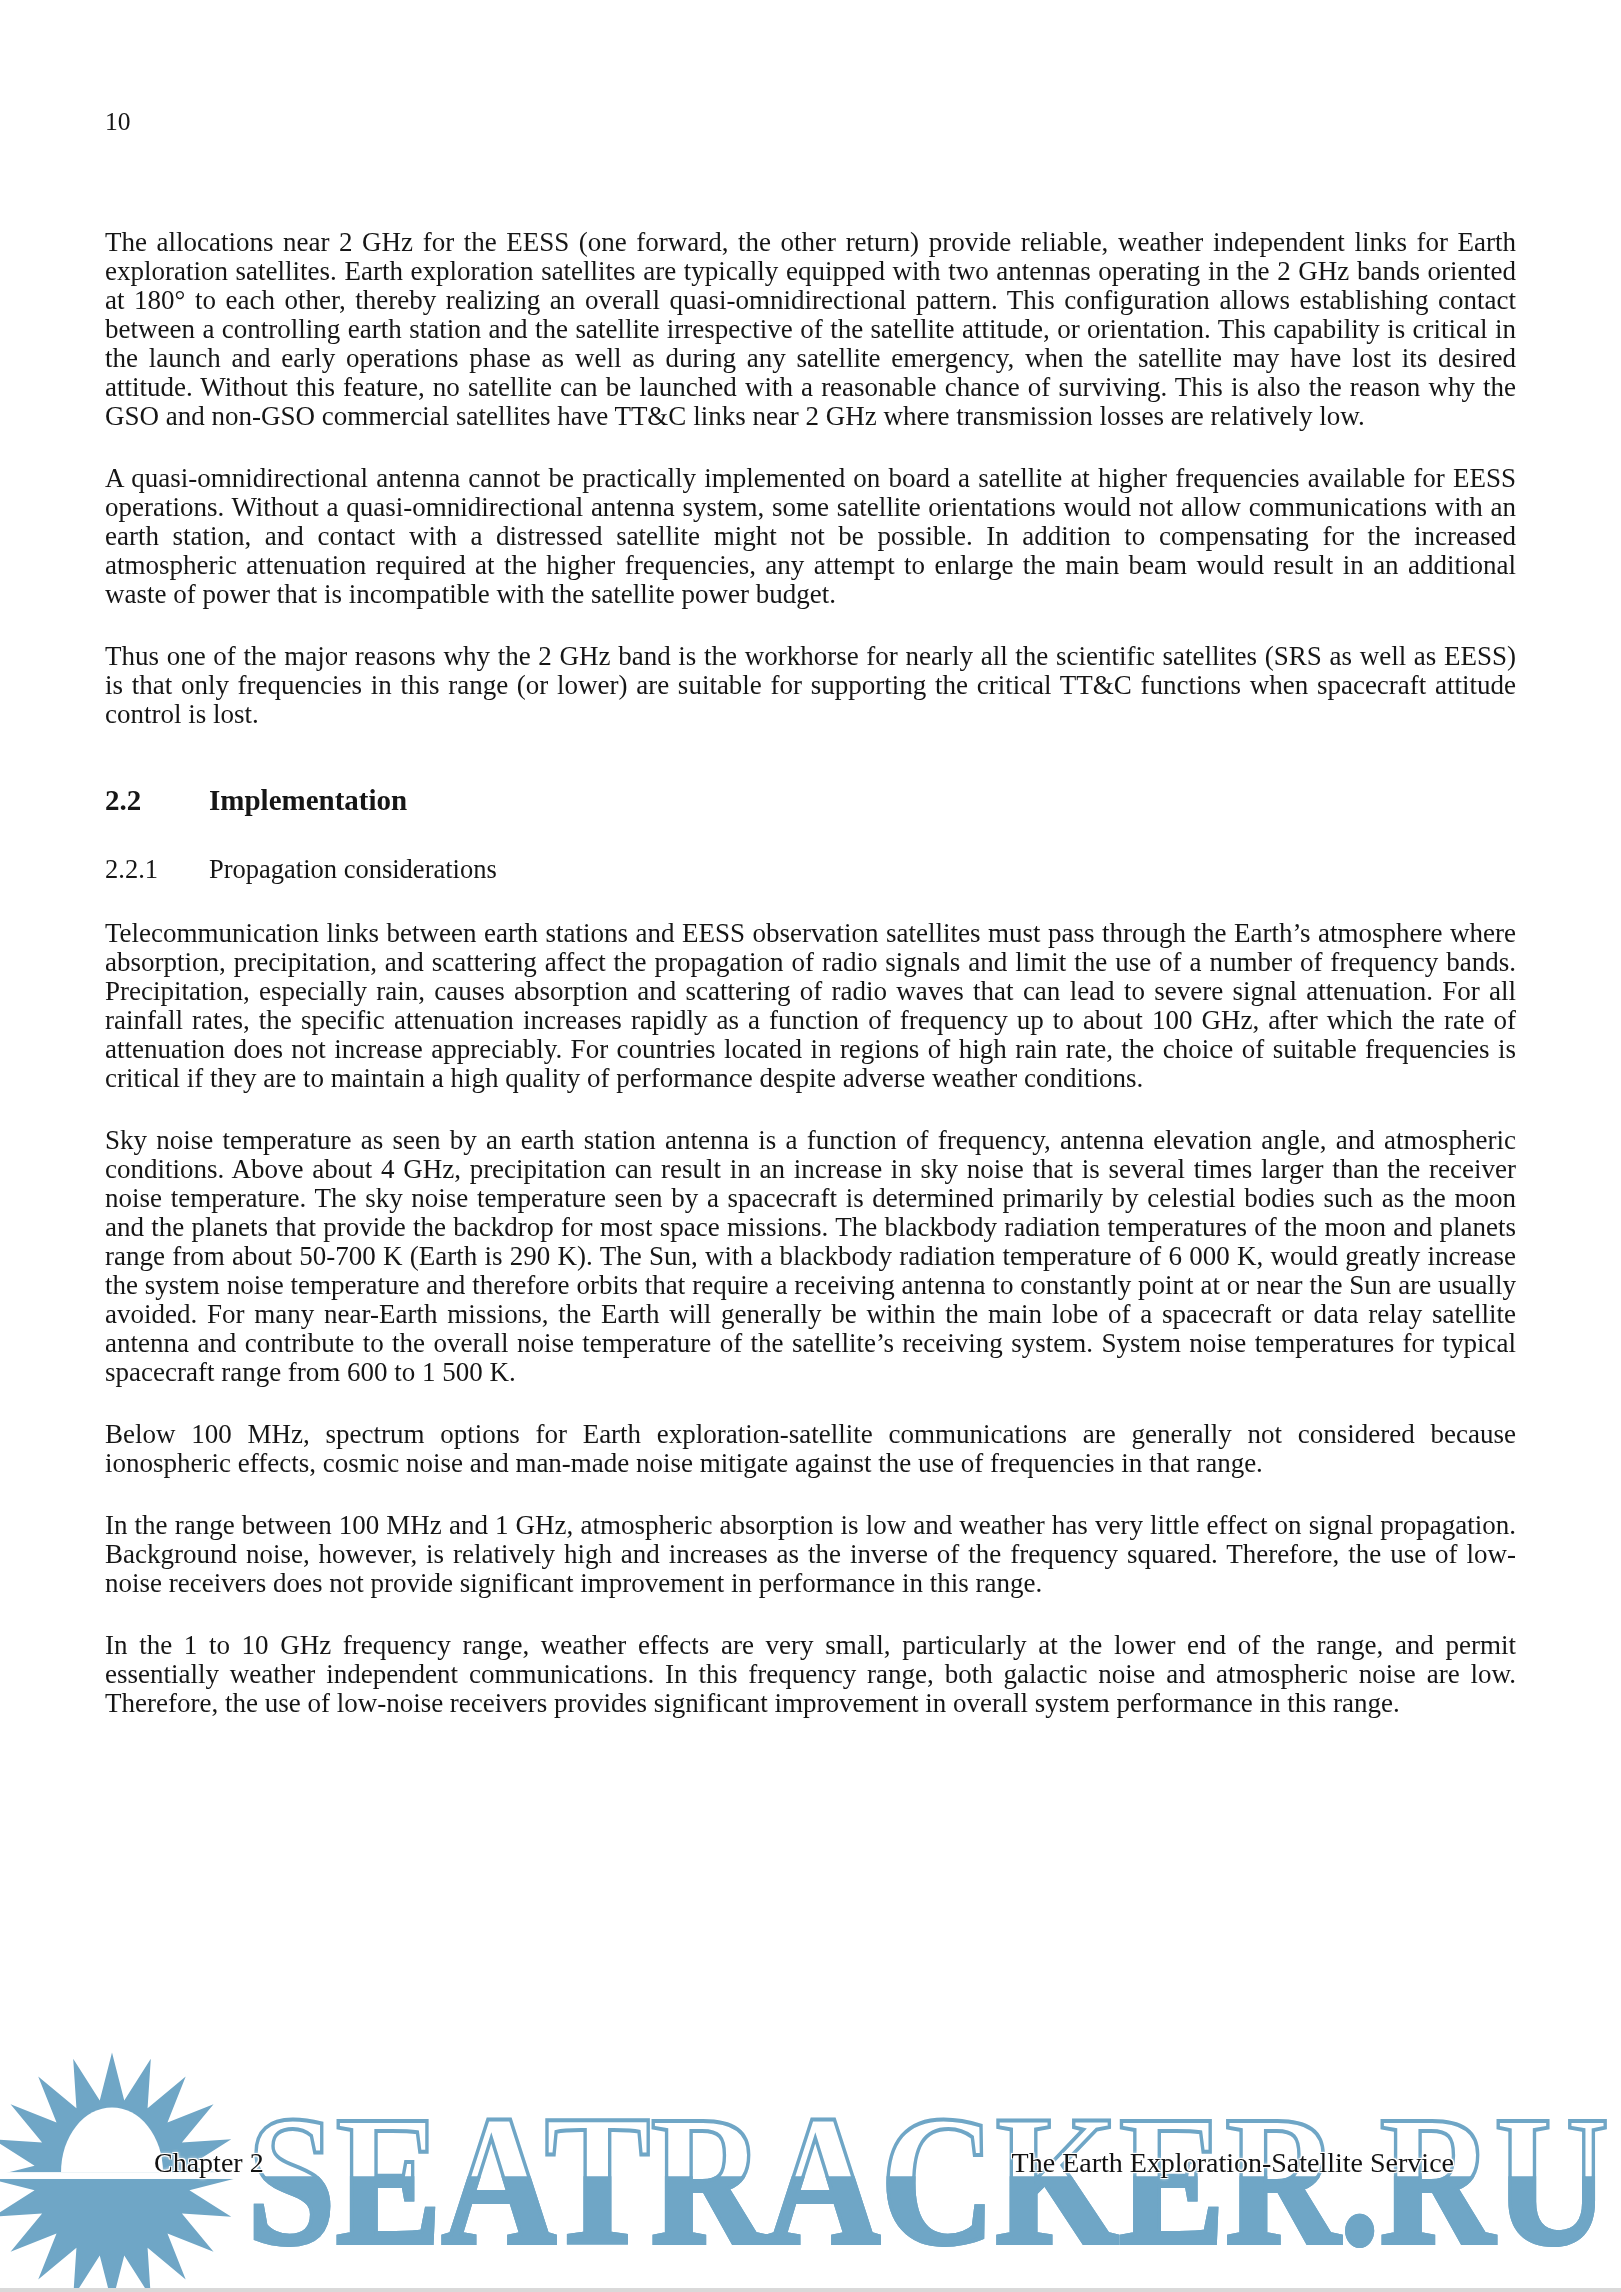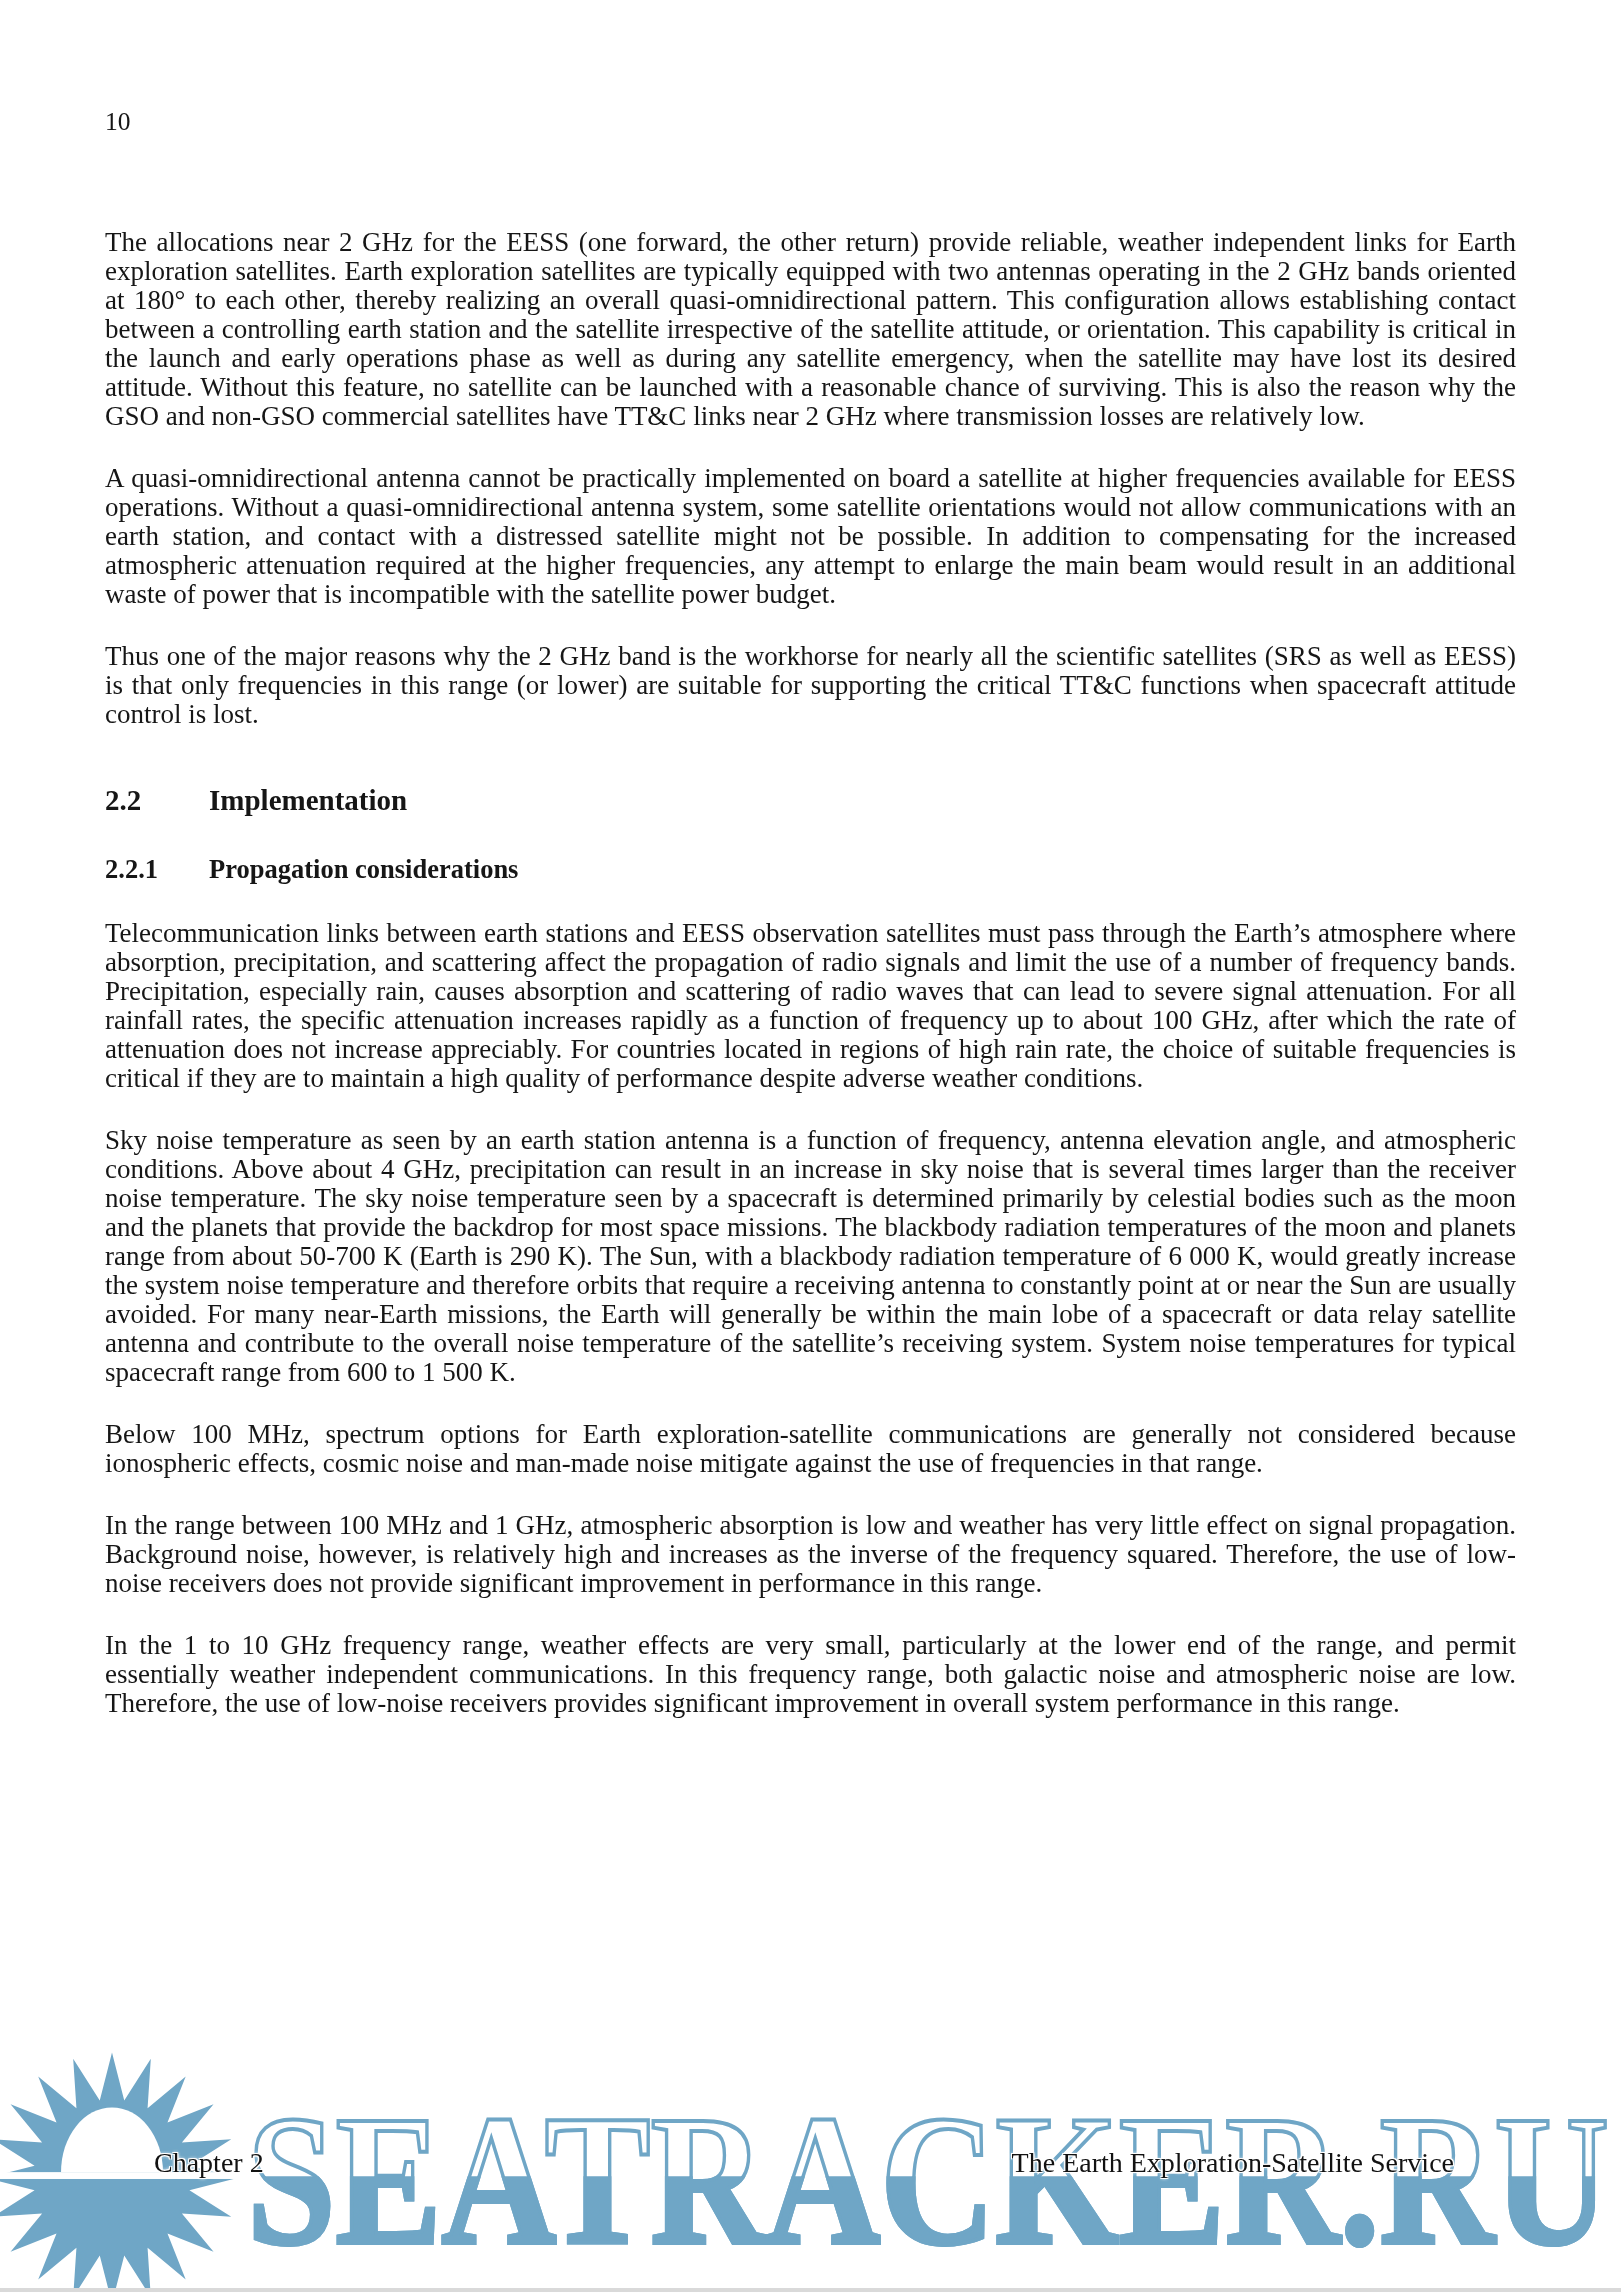--- a/index.html
+++ b/index.html
@@ -32,21 +32,21 @@
     margin: 0 0 33px 0;
   }
   .h-major {
     font-size: 29px;
     font-weight: bold;
     margin: 55px 0 37px 0;
     line-height: 33px;
   }
   .h-minor {
     font-size: 26.5px;
-    font-weight: bold;
+    font-weight: normal;
     margin: 0 0 35px 0;
     line-height: 30px;
   }
   .h-num { display: inline-block; width: 104px; }
   
   .sun-logo {
     position: absolute;
     left: -35px;
     top: 2031px;
     width: 294px;

